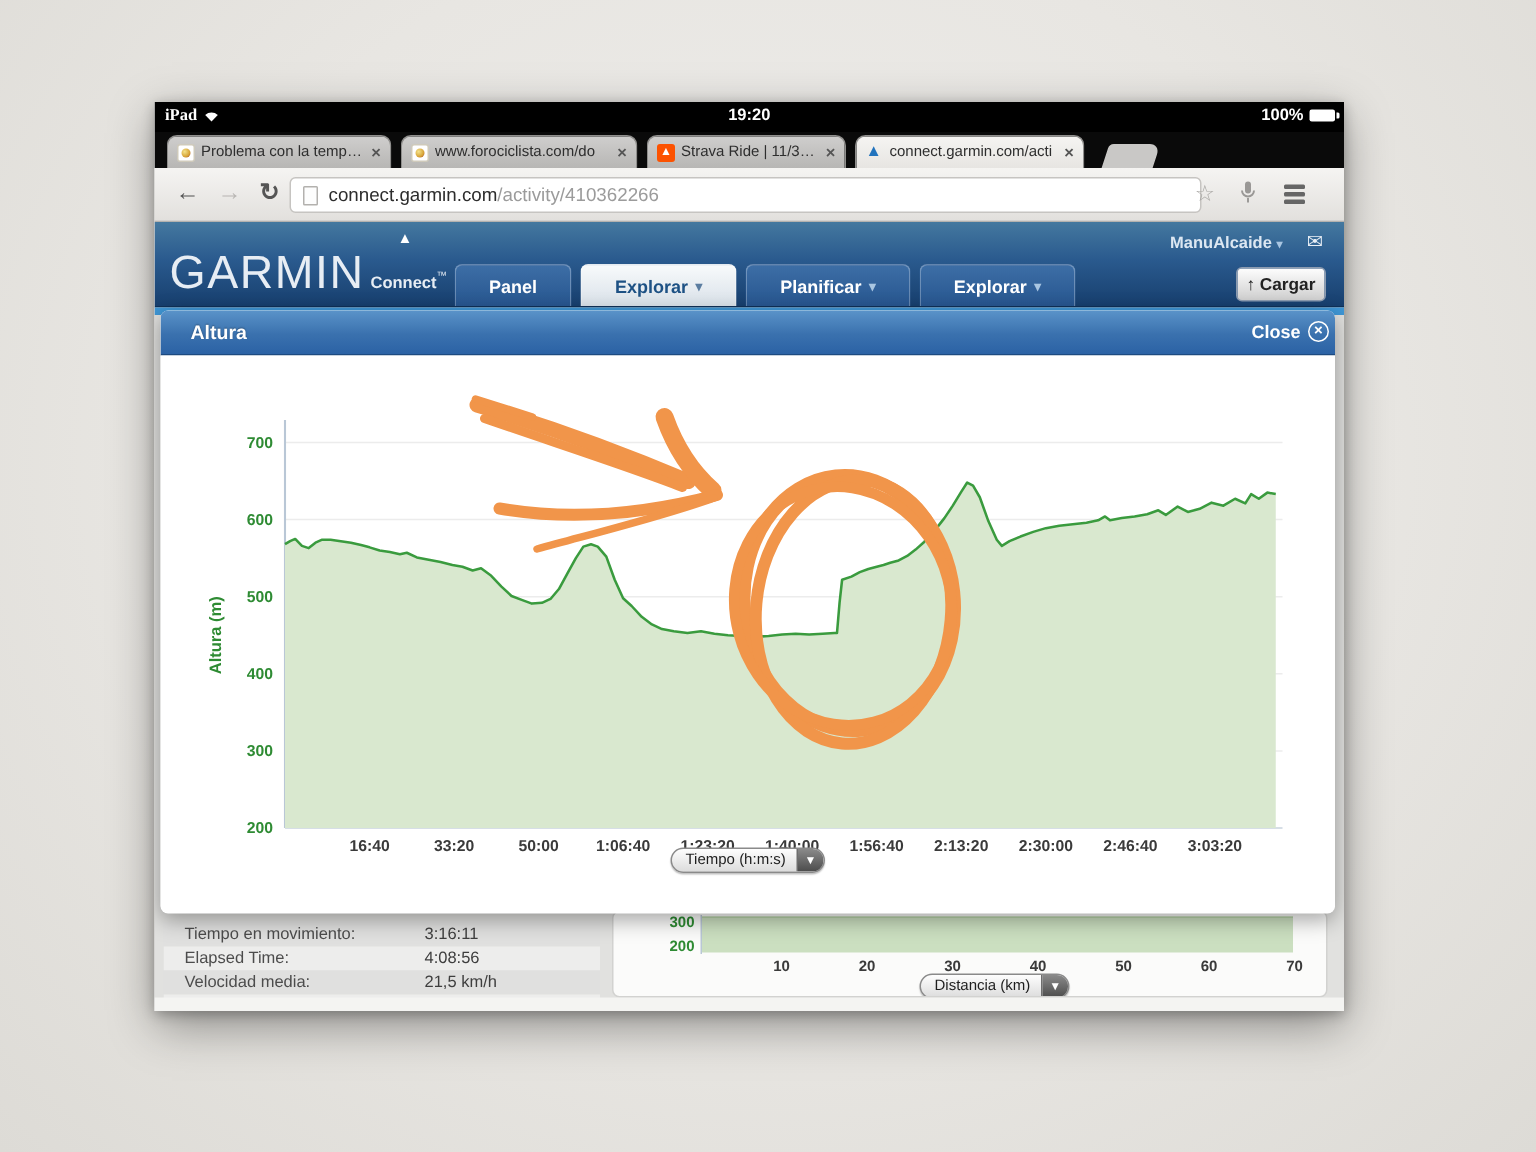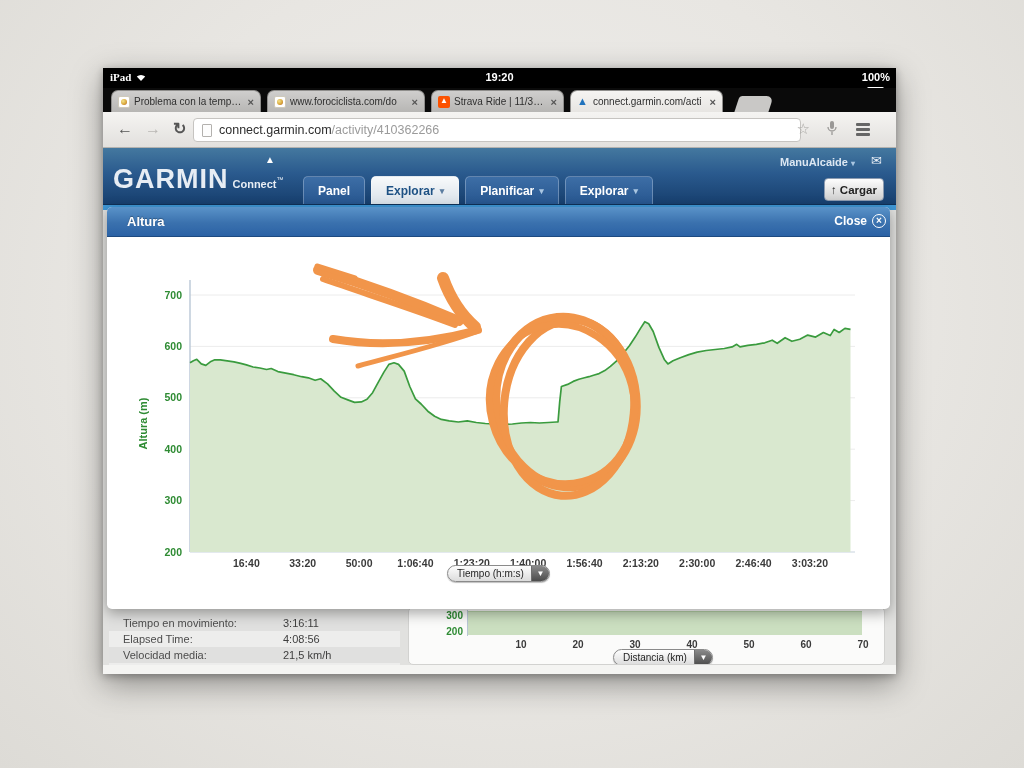--- a/index.html
+++ b/index.html
@@ -6,21 +6,21 @@
   html,body { width:1024px; height:768px; font-family:"Liberation Sans",sans-serif; }
   .photo { position:relative; width:1024px; height:768px;
     background:radial-gradient(ellipse at 50% 40%, #efeeec 0%, #e8e6e2 55%, #dddbd6 100%); overflow:hidden; }
   .screenshot { position:absolute; left:103px; top:68px; width:793px; height:606px; background:#fff;
     box-shadow:0 10px 30px rgba(0,0,0,.38), 0 2px 8px rgba(0,0,0,.28); overflow:hidden; }
 
   
   .statusbar { position:absolute; left:0; top:0; width:793px; height:20px; background:#000; color:#fff; font-size:11px; }
   .sb-left { position:absolute; left:7px; top:3px; display:flex; align-items:center; gap:4px; font-weight:bold;font-family:Liberation Serif, serif; }
   .sb-time { position:absolute; left:0; right:0; top:3px; text-align:center; font-weight:bold; }
-  .sb-right { position:absolute; right:6px; top:3px; display:flex; align-items:center; gap:4px; font-weight:bold;flex-direction:column; }
+  .sb-right { position:absolute; right:6px; top:3px; display:flex; align-items:center; gap:4px; font-weight:bold; }
   .batt { position:relative; width:17px; height:8px; background:#fff; border-radius:1.5px; }
   .batt::after { content:""; position:absolute; right:-3px; top:2px; width:2px; height:4px; background:#fff; border-radius:0 1px 1px 0; }
 
   
   .tabbar { position:absolute; left:0; top:20px; width:793px; height:24px; background:#0a0a0a; display:flex; align-items:flex-end; padding-left:8px; }
   .tab { position:relative; height:22px; margin-right:6px; border-radius:7px 7px 0 0;
     background:linear-gradient(#cfcecd,#b7b6b4); border:1px solid #8f8e8c; border-bottom:none;
     display:flex; align-items:center; padding:0 6px; gap:4px; overflow:hidden; }
   .tab.active { background:linear-gradient(#f5f4f2,#e7e5e2); }
   .tab-title { font-size:10px; color:#2e2e2e; white-space:nowrap; overflow:hidden; text-overflow:ellipsis; flex:1; }
@@ -47,26 +47,26 @@
   .url .path { color:#9b9b9b; }
   .star { position:absolute; right:86px; top:8px; font-size:15px; color:#a9a7a4; }
   .mic { position:absolute; right:58px; top:8px; }
   .menu-ico { position:absolute; right:26px; top:16px; width:14px; height:2.5px; background:#666;
     box-shadow:0 -5px 0 #666, 0 5px 0 #666; border-radius:1px; }
 
   
   .gheader { position:absolute; left:0; top:80px; width:793px; height:57px;
     background:linear-gradient(#44789f 0%, #2a5a8e 45%, #173f6e 100%); border-bottom:1px solid #0f3158; }
   .glogo { position:absolute; left:10px; top:16px; color:#e7edf4; }
-  .glogo-main { font-size:27px; font-weight:bold; letter-spacing:1px; }
+  .glogo-main { font-size:31px; font-weight:normal; letter-spacing:1px; }
   .glogo-delta { position:absolute; left:152px; top:-10px; font-size:10px; color:#fff; }
   .glogo-sub { font-size:11px; font-weight:bold; margin-left:4px; }
   .glogo-tm { font-size:7px; vertical-align:super; }
   .gnav { position:absolute; left:200px; bottom:0; display:flex; gap:6px; align-items:flex-end; }
-  .gtab { height:28px; border-radius:5px 5px 0 0; padding:0 14px; display:flex; align-items:center; gap:5px;
+  .gtab { height:28px; border-radius:5px 5px 0 0; padding:0 22px; display:flex; align-items:center; gap:5px;
     background:linear-gradient(#3d6ea6,#27568f); border:1px solid rgba(255,255,255,.28); border-bottom:none;
     color:#fff; font-size:12px; font-weight:bold; }
   .gtab .caret { color:#a9c6e2; font-size:9px; }
   .gtab.active { background:linear-gradient(#f8fafb,#d9e1e9); color:#1d5184; }
   .gtab.active .caret { color:#5b7da0; }
   .guser { position:absolute; right:41px; top:8px; color:#dce7f2; font-size:11px; font-weight:bold; }
   .guser .caret { font-size:8px; color:#a9c6e2; }
   .genv { position:absolute; right:14px; top:5px; color:#e8eef5; font-size:13px; }
   .gupload { position:absolute; right:12px; top:30px; width:60px; height:23px;
     background:linear-gradient(#fdfdfd,#cfcfcf); border:1px solid #8c9bb0; border-radius:4px;

